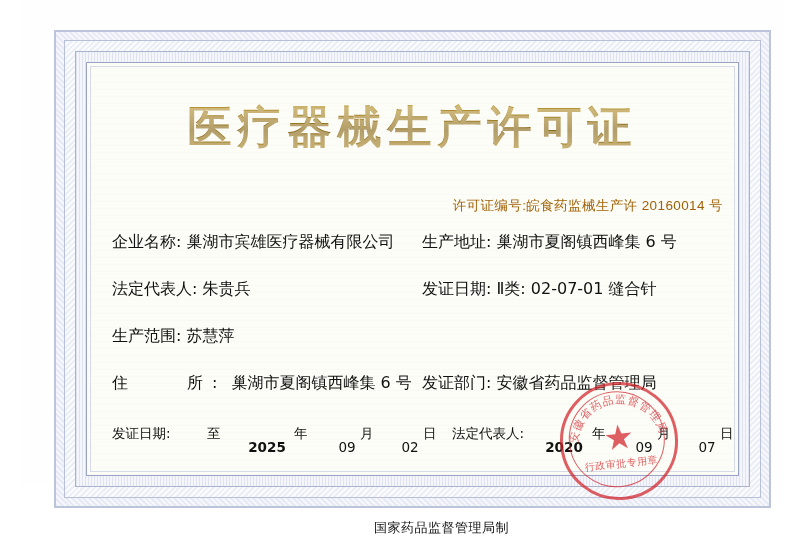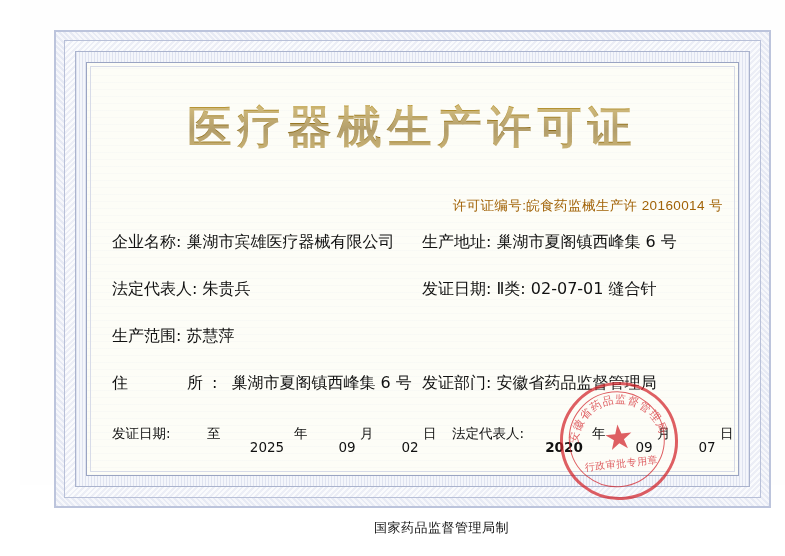--- a/index.html
+++ b/index.html
@@ -171,21 +171,21 @@
     top: 425px;
     width: 610px;
     font-family: "DejaVu Sans", sans-serif;
     font-size: 13.5px;
     color: #111;
     white-space: nowrap;
   }
   .daterow .seg { position: absolute; }
   .dl-label { left: 0px;   top: 0px; }
   .dl-zhi   { left: 95px;  top: 0px; }
-  .dl-y     { left: 135px; top: 14px; }
+  .dl-y     { left: 135px; top: 14px; font-weight: bold; }
   .dl-ynian { left: 182px; top: 0px; }
   .dl-m     { left: 215px; top: 14px; }
   .dl-myue  { left: 248px; top: 0px; }
   .dl-d     { left: 278px; top: 14px; }
   .dl-dri   { left: 311px; top: 0px; }
 
   .dr-label { left: 340px; top: 0px; }
   .dr-y     { left: 432px; top: 14px; font-weight: bold; }
   .dr-ynian { left: 480px; top: 0px; }
   .dr-m     { left: 512px; top: 14px; }

